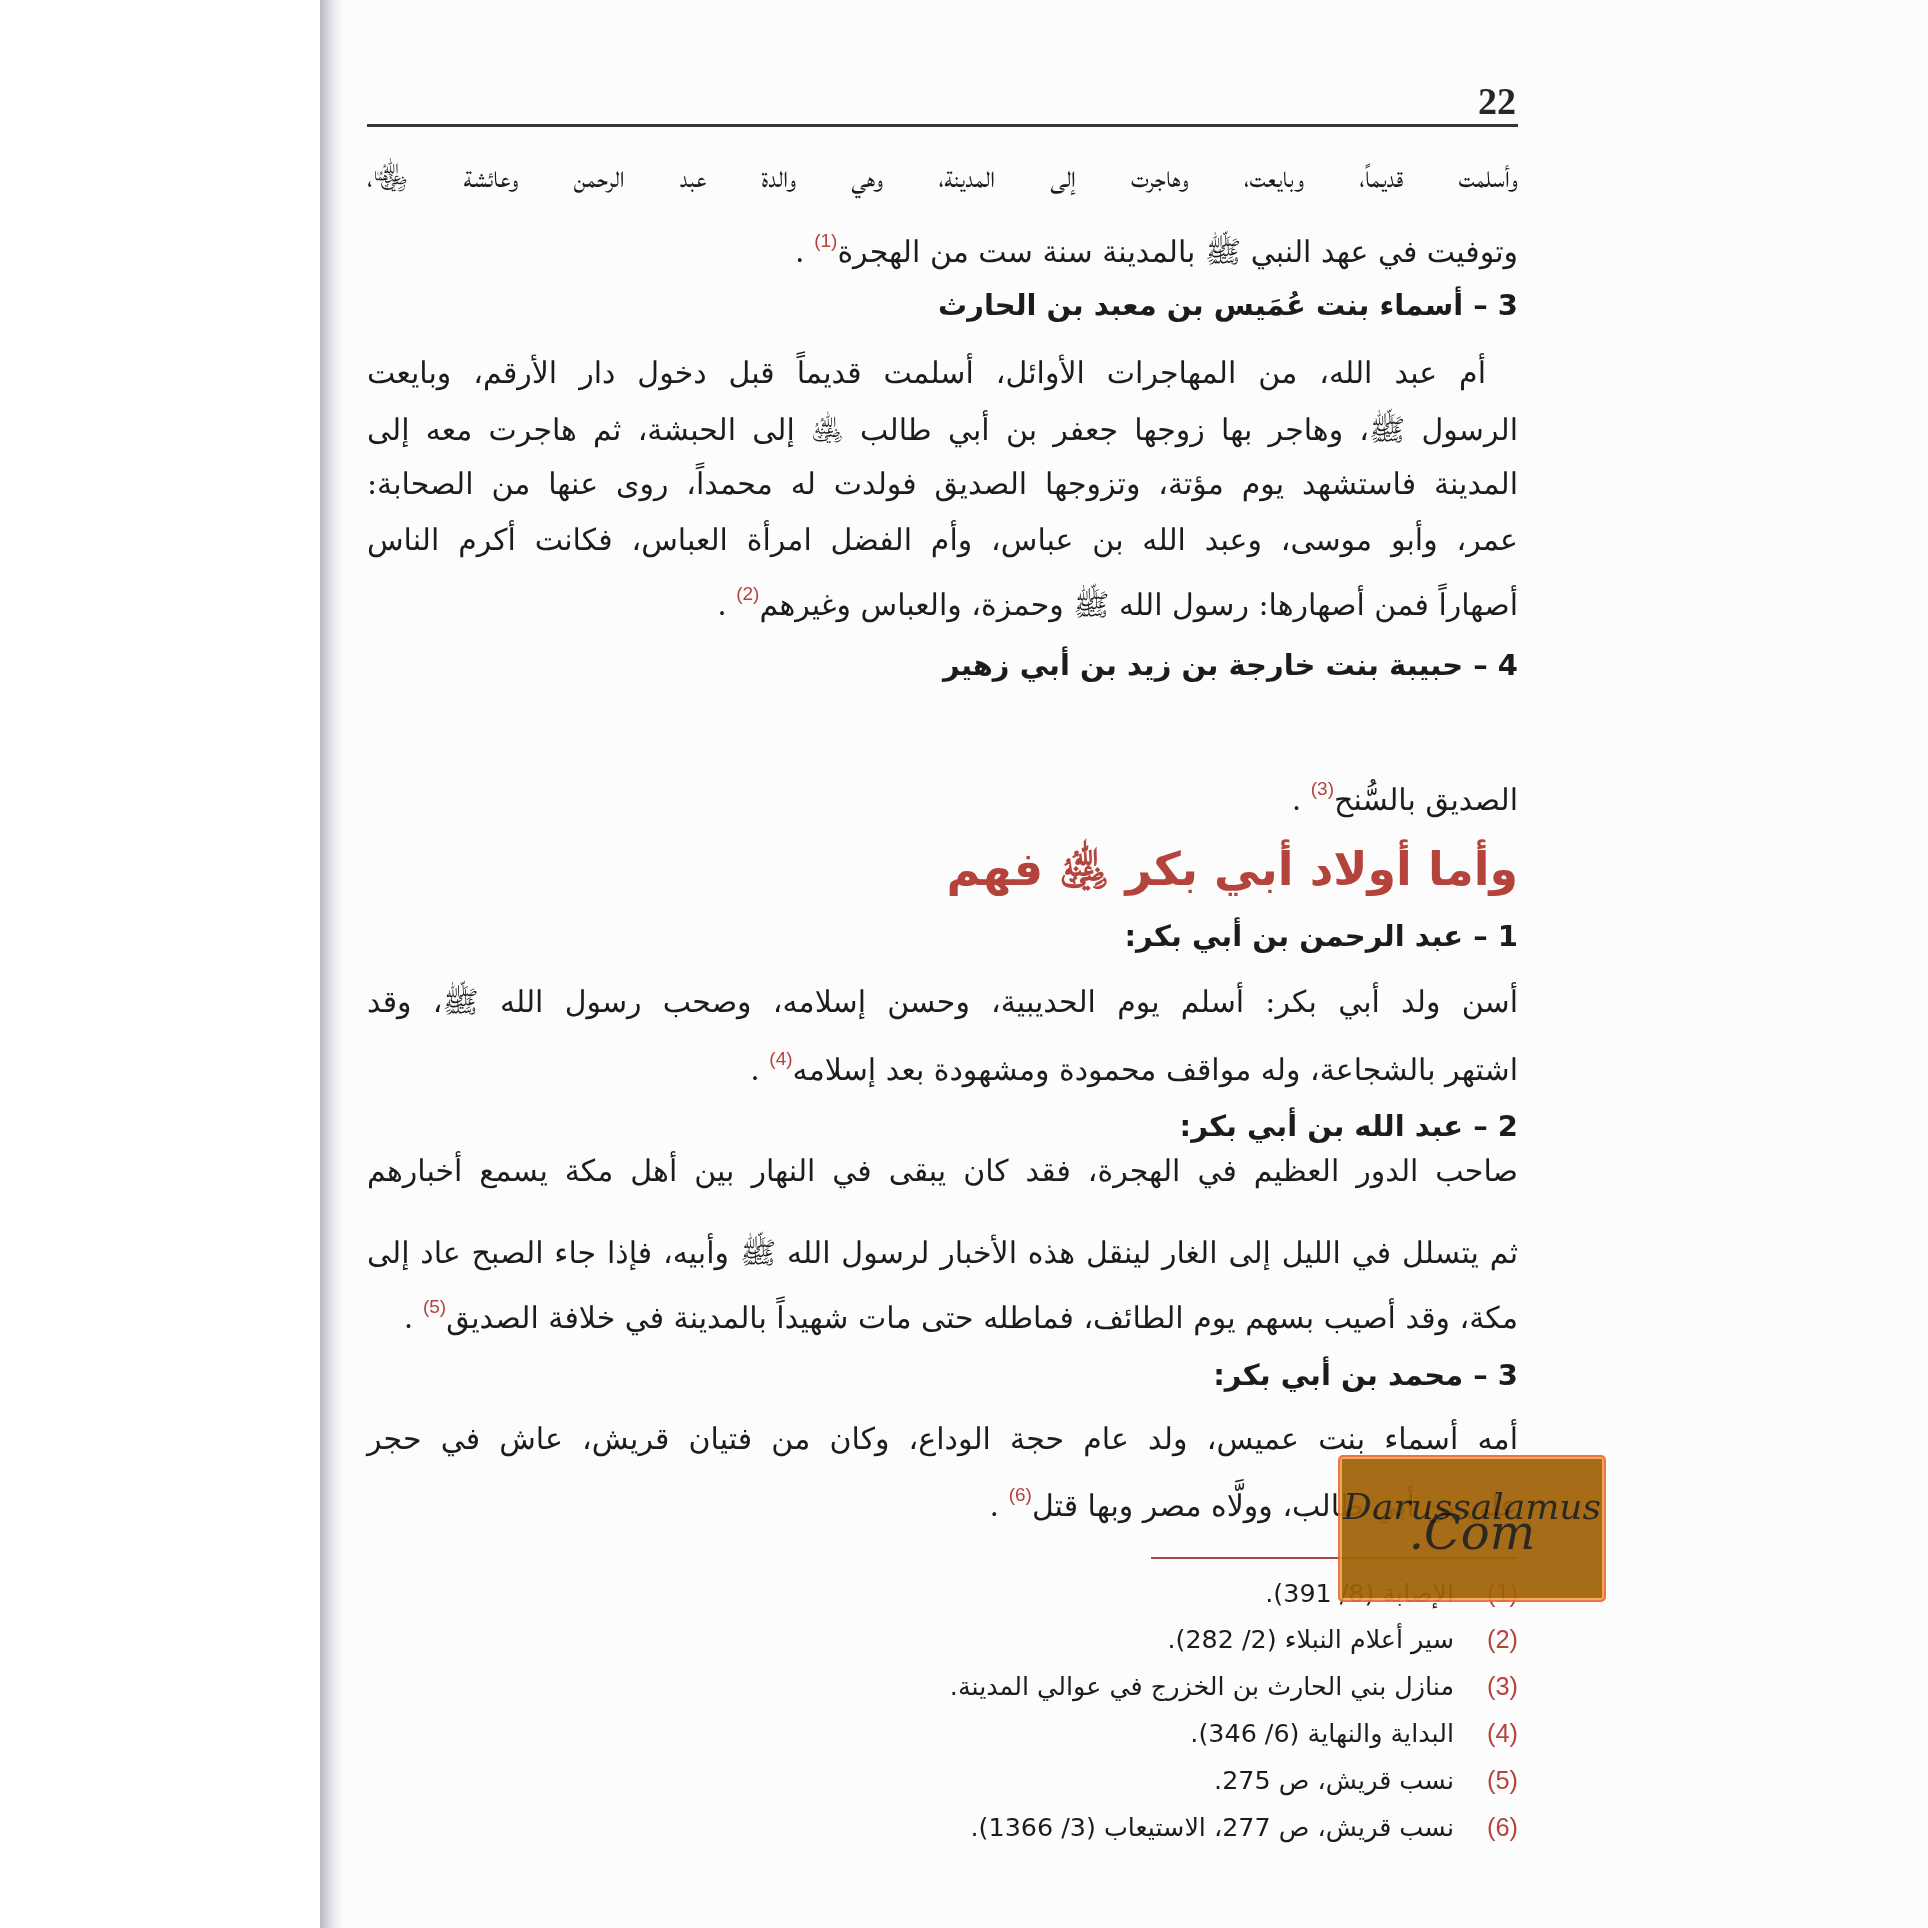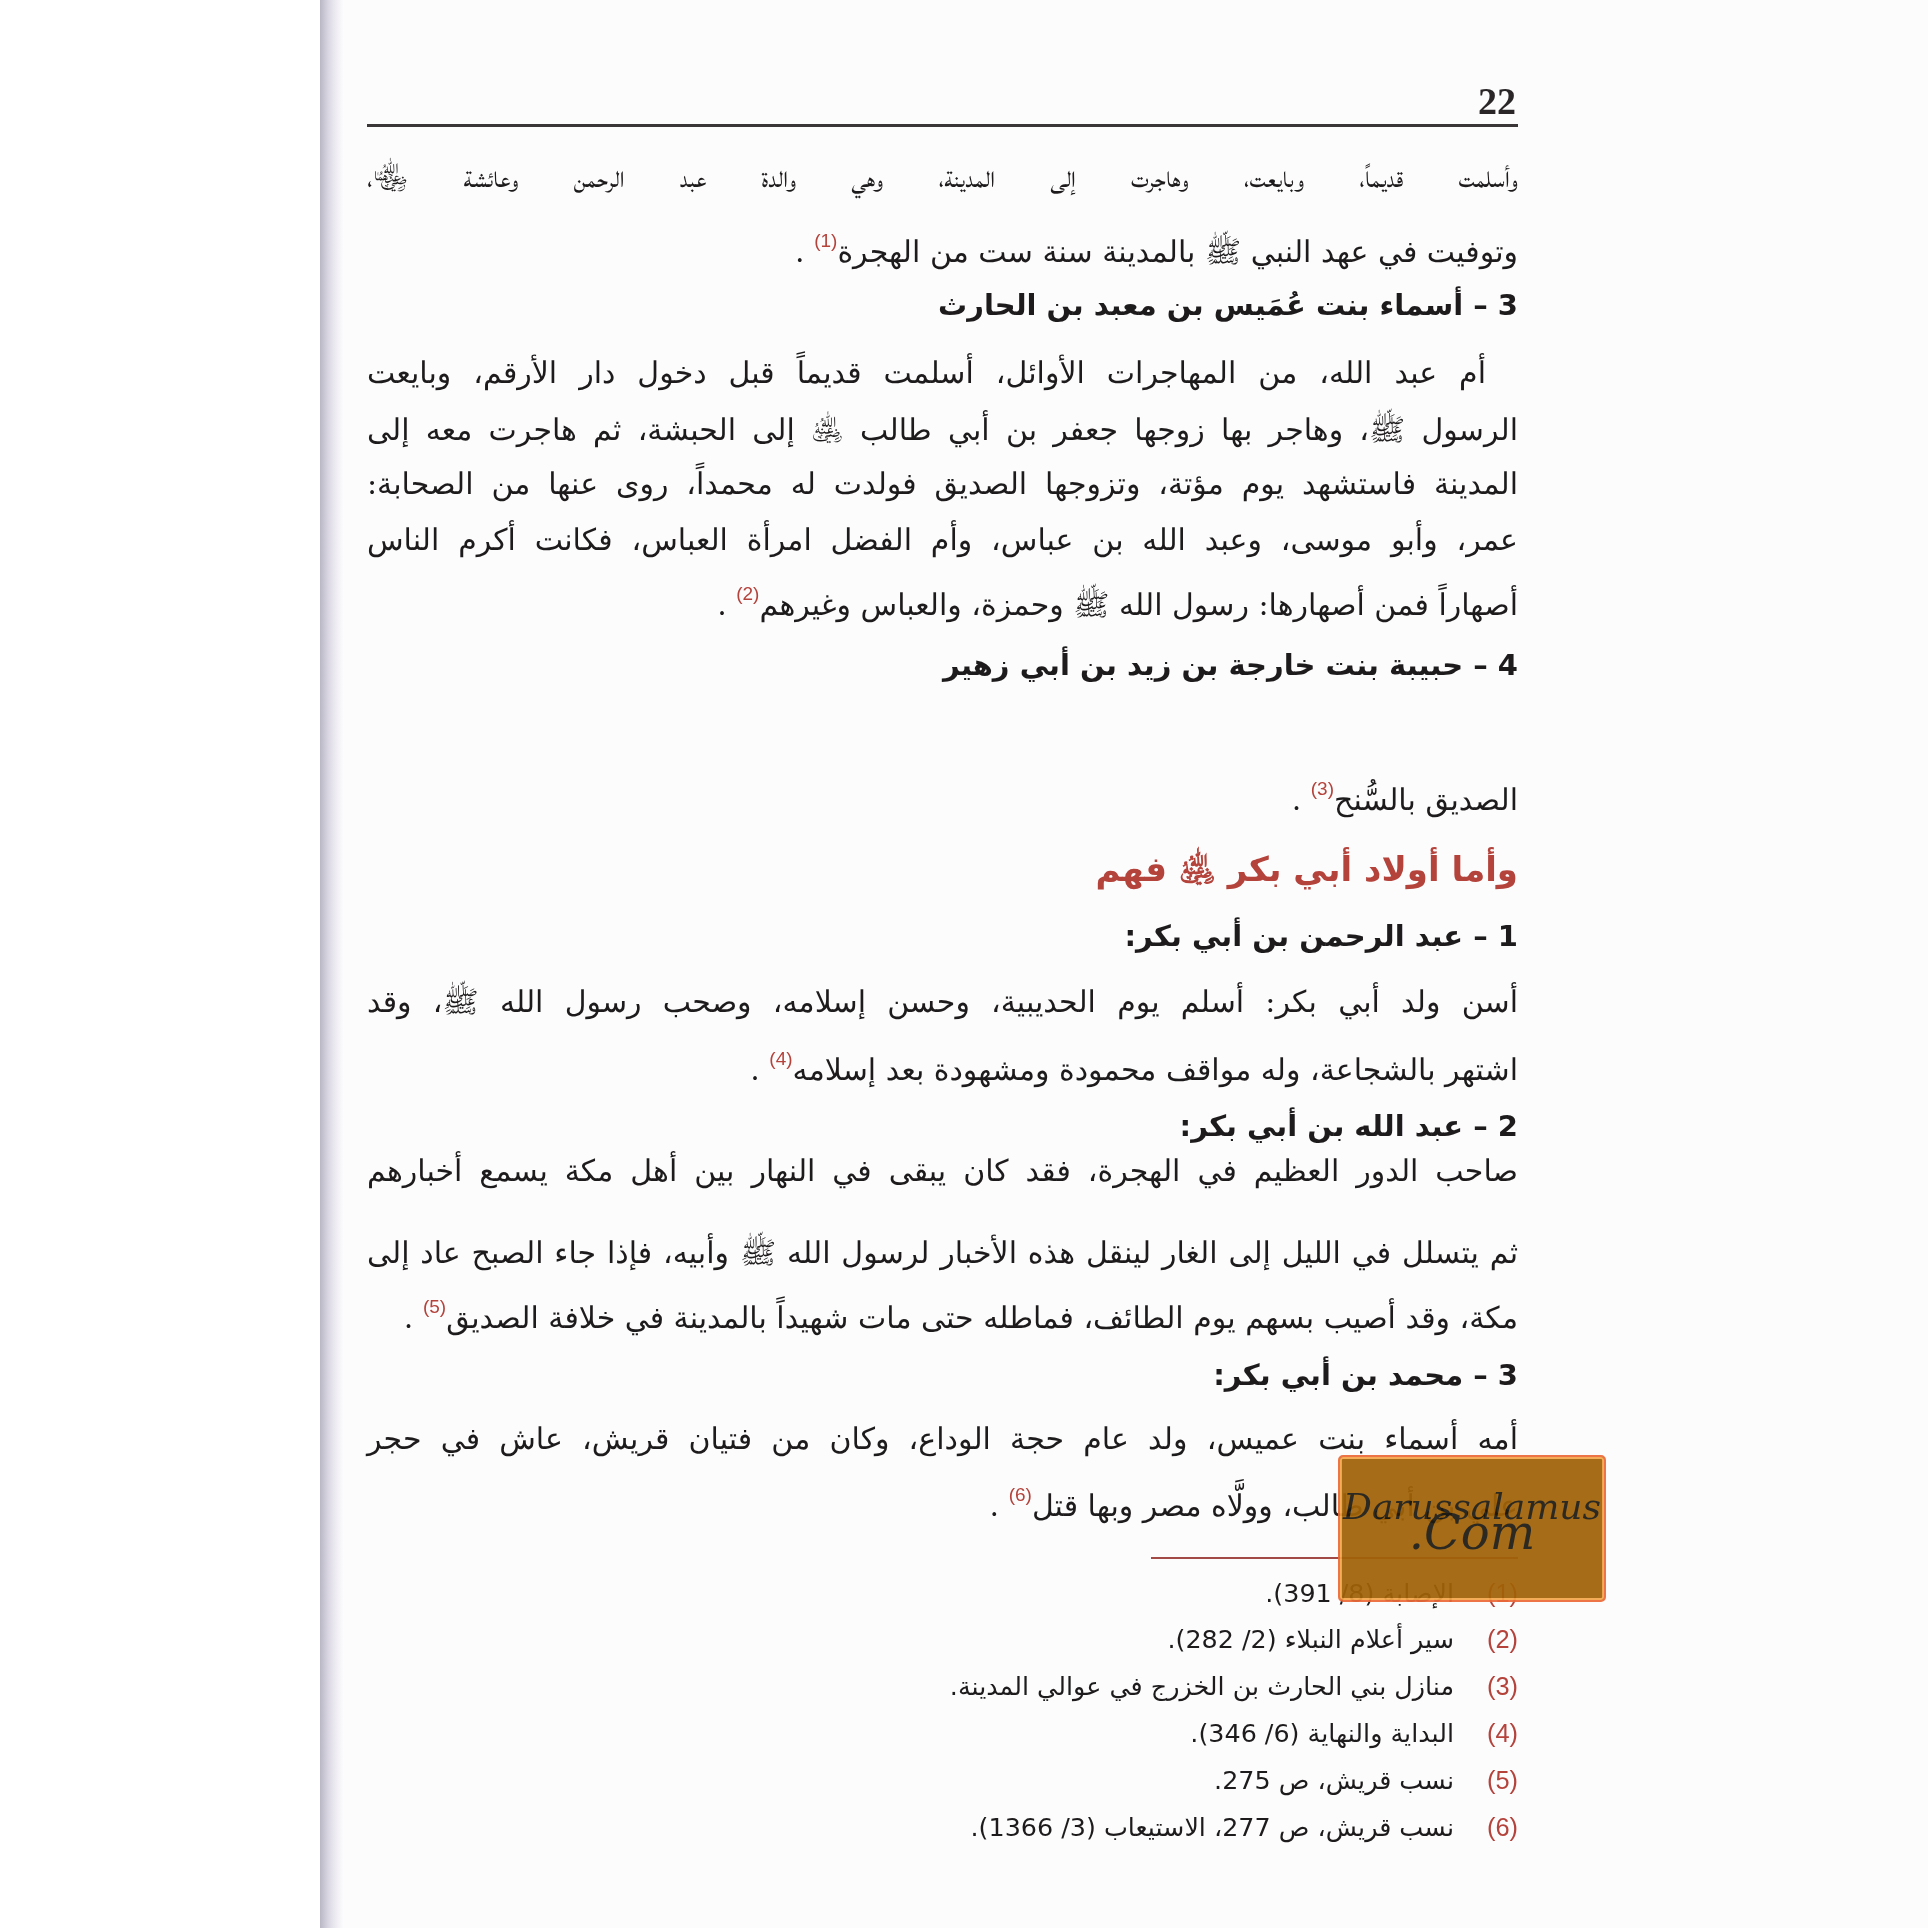--- a/index.html
+++ b/index.html
@@ -104,21 +104,21 @@
     font-weight: bold;
     font-size: 29px;
     line-height: 38px;
     color: #1d1b1c;
   }
   .section-heading {
     position: absolute;
     right: 0;
     font-family: "DejaVu Sans", sans-serif;
     font-weight: bold;
-    font-size: 34px;
+    font-size: 46px;
     line-height: 41px;
     color: #b4433c;
     white-space: nowrap;
   }
   .fn-ref {
     color: #b4433c;
     font-family: "Liberation Sans", sans-serif;
     font-size: 19px;
     vertical-align: 15px;
     direction: ltr;

